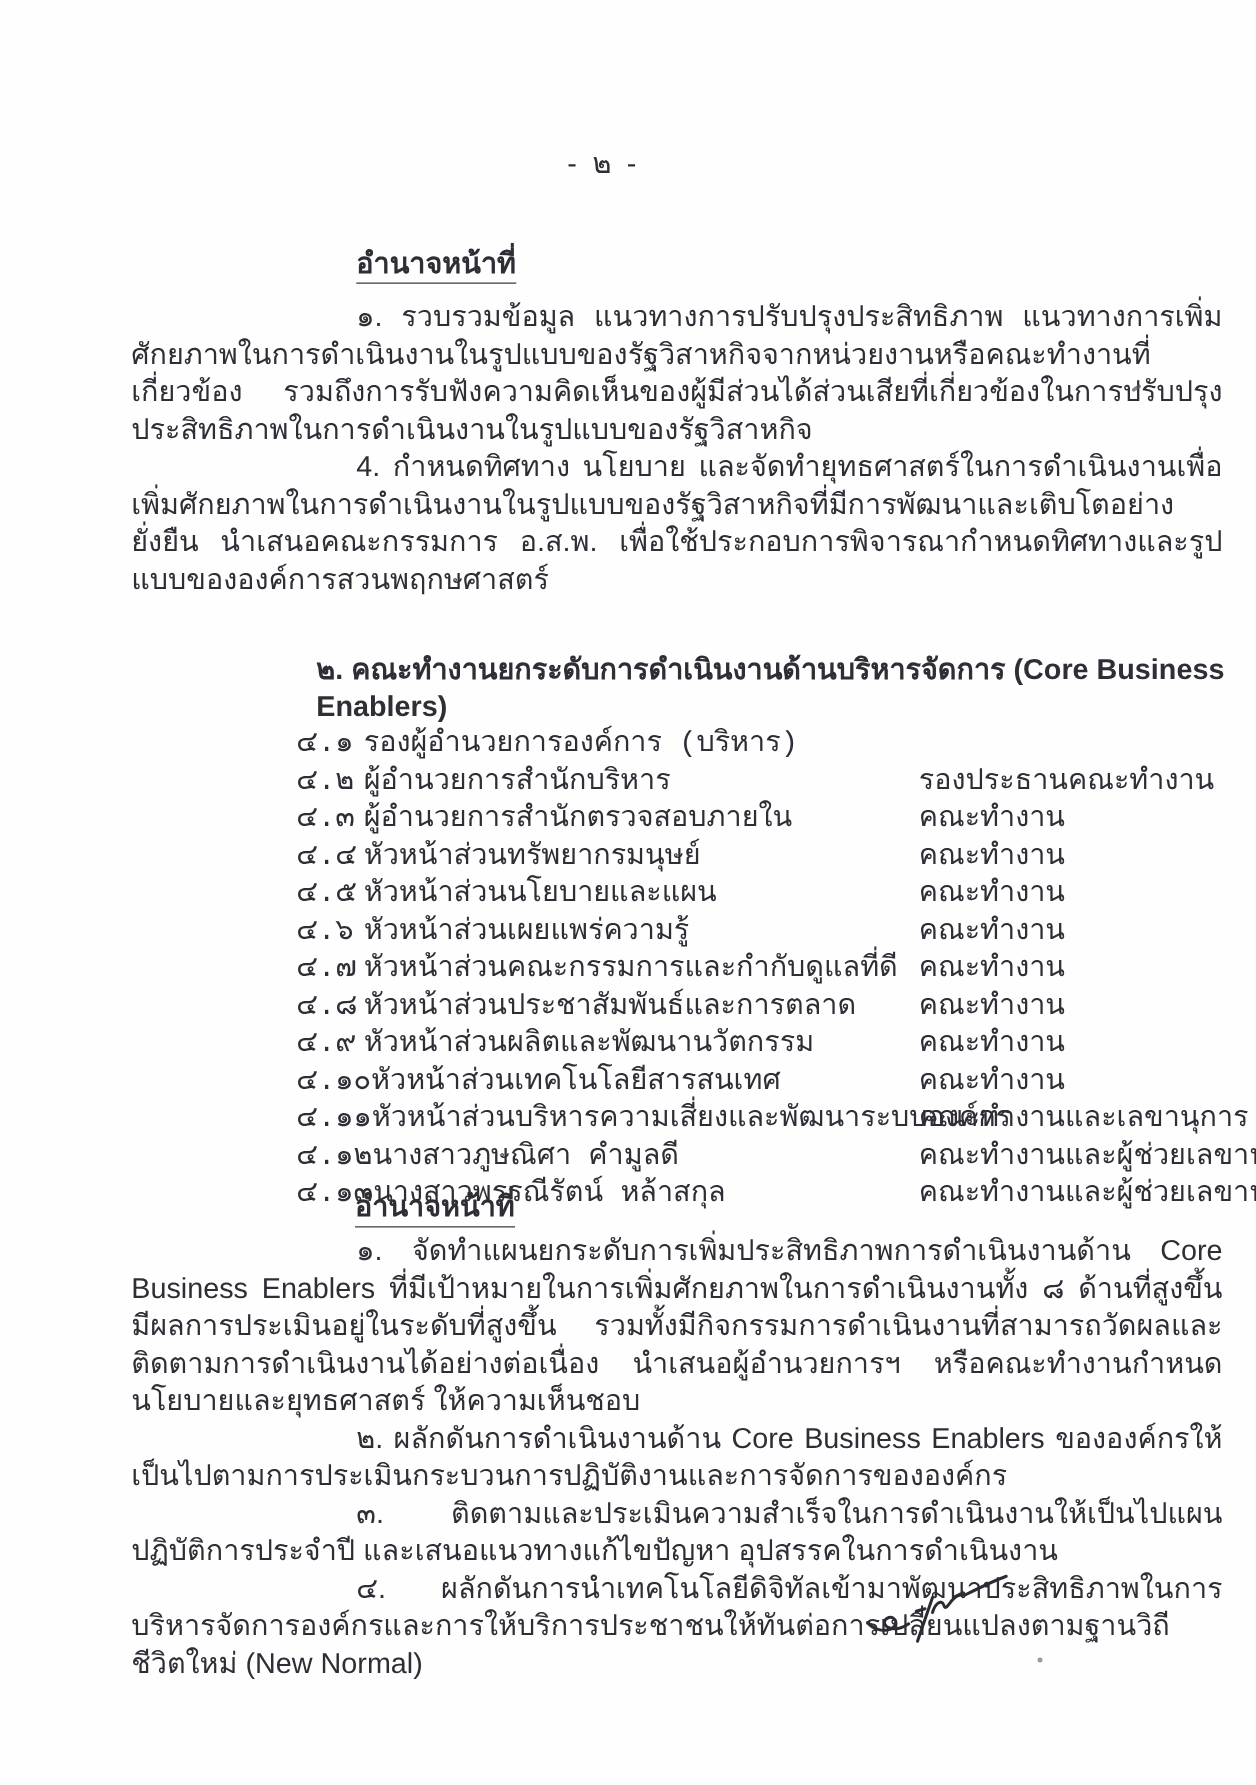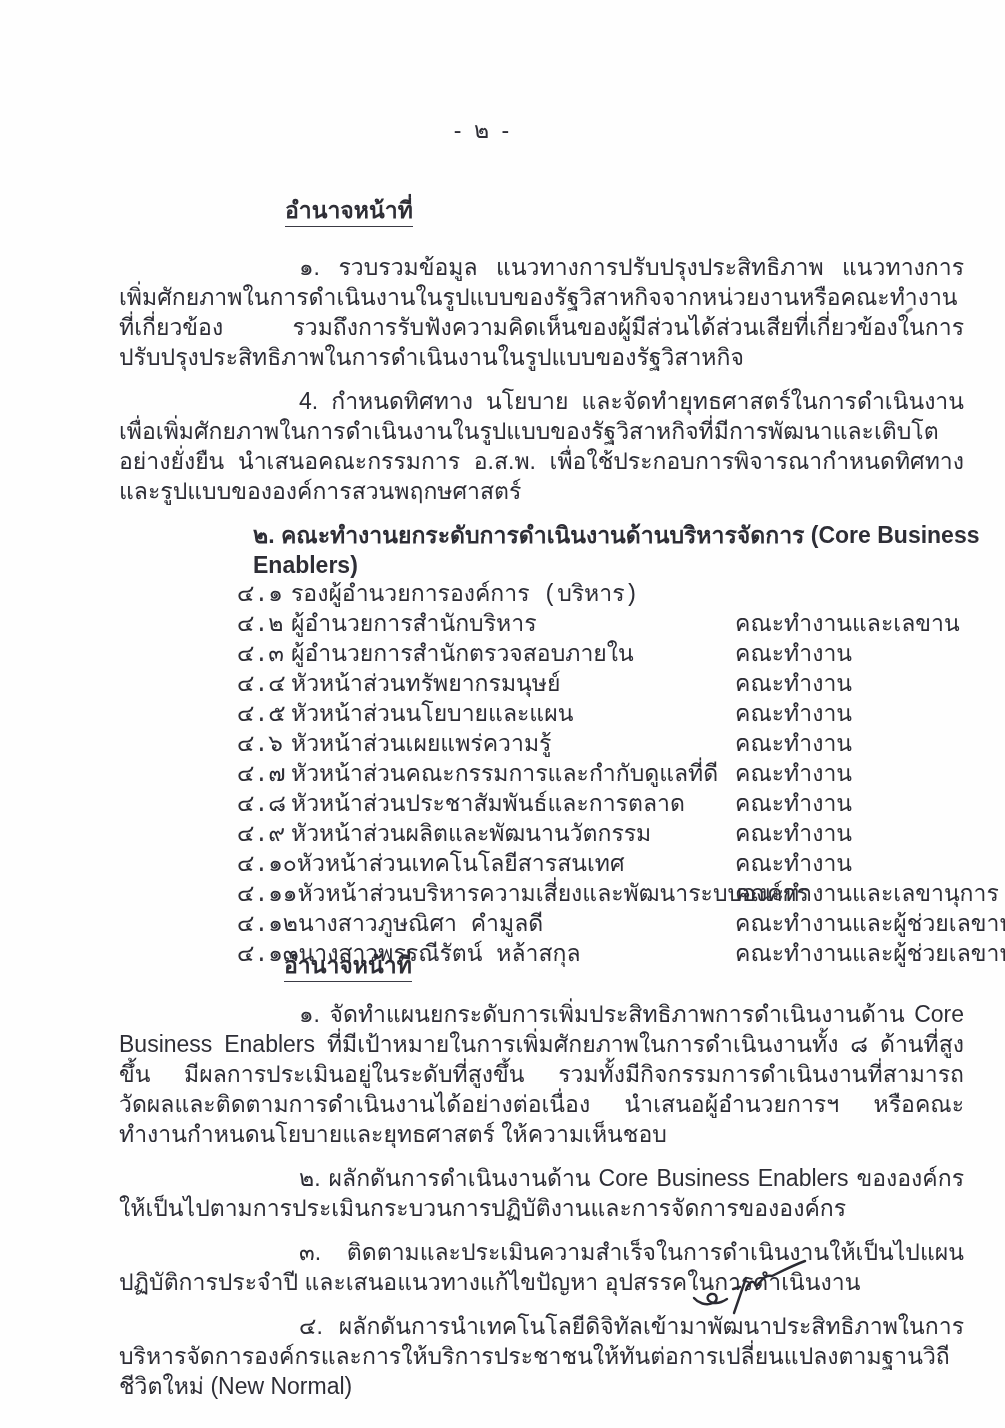--- a/index.html
+++ b/index.html
@@ -24,21 +24,21 @@
     padding-bottom:1px;
   }
   #heading-1{top:195px;left:285px;}
   #heading-2{top:950px;left:284px;}
   .para-block{
     position:absolute;left:105px;width:873px;
   }
   #sec1-paras{top:238px;}
   #sec2-paras{top:985px;}
   .para-block p{
-    margin:14px;
+    margin:0;
     text-indent:180px;
     text-align:justify;
     overflow-wrap:anywhere;
   }
   .committee{position:absolute;top:520px;left:0;width:1005px;}
   .committee-heading{
     padding-left:253px;
     font-weight:bold;
   }
   .member-row{position:relative;height:30px;padding-left:237px;white-space:nowrap;font-family:Liberation Mono, monospace;}
@@ -60,21 +60,21 @@
 
   <div class="para-block" id="sec1-paras">
     <p>๑.  รวบรวมข้อมูล แนวทางการปรับปรุงประสิทธิภาพ แนวทางการเพิ่มศักยภาพในการดำเนินงานในรูปแบบของรัฐวิสาหกิจจากหน่วยงานหรือคณะทำงานที่เกี่ยวข้อง รวมถึงการรับฟังความคิดเห็นของผู้มีส่วนได้ส่วนเสียที่เกี่ยวข้องในการปรับปรุงประสิทธิภาพในการดำเนินงานในรูปแบบของรัฐวิสาหกิจ</p>
     <p>4.  กำหนดทิศทาง นโยบาย และจัดทำยุทธศาสตร์ในการดำเนินงานเพื่อเพิ่มศักยภาพในการดำเนินงานในรูปแบบของรัฐวิสาหกิจที่มีการพัฒนาและเติบโตอย่างยั่งยืน นำเสนอคณะกรรมการ อ.ส.พ. เพื่อใช้ประกอบการพิจารณากำหนดทิศทางและรูปแบบขององค์การสวนพฤกษศาสตร์</p>
   </div>
 
   <div class="committee">
     <div class="committee-heading">๒. คณะทำงานยกระดับการดำเนินงานด้านบริหารจัดการ (Core Business Enablers)</div>
     <div class="members">
       <div class="member-row"><span class="member-no">๔.๑</span><span class="member-name">รองผู้อำนวยการองค์การ (บริหาร)</span></div>
-      <div class="member-row"><span class="member-no">๔.๒</span><span class="member-name">ผู้อำนวยการสำนักบริหาร</span><span class="member-role">คณะทำงานและเลขาน</span></div>
+      <div class="member-row"><span class="member-no">๔.๒</span><span class="member-name">ผู้อำนวยการสำนักบริหาร</span><span class="member-role">รองประธานคณะทำงาน</span></div>
       <div class="member-row"><span class="member-no">๔.๓</span><span class="member-name">ผู้อำนวยการสำนักตรวจสอบภายใน</span><span class="member-role">คณะทำงาน</span></div>
       <div class="member-row"><span class="member-no">๔.๔</span><span class="member-name">หัวหน้าส่วนทรัพยากรมนุษย์</span><span class="member-role">คณะทำงาน</span></div>
       <div class="member-row"><span class="member-no">๔.๕</span><span class="member-name">หัวหน้าส่วนนโยบายและแผน</span><span class="member-role">คณะทำงาน</span></div>
       <div class="member-row"><span class="member-no">๔.๖</span><span class="member-name">หัวหน้าส่วนเผยแพร่ความรู้</span><span class="member-role">คณะทำงาน</span></div>
       <div class="member-row"><span class="member-no">๔.๗</span><span class="member-name">หัวหน้าส่วนคณะกรรมการและกำกับดูแลที่ดี</span><span class="member-role">คณะทำงาน</span></div>
       <div class="member-row"><span class="member-no">๔.๘</span><span class="member-name">หัวหน้าส่วนประชาสัมพันธ์และการตลาด</span><span class="member-role">คณะทำงาน</span></div>
       <div class="member-row"><span class="member-no">๔.๙</span><span class="member-name">หัวหน้าส่วนผลิตและพัฒนานวัตกรรม</span><span class="member-role">คณะทำงาน</span></div>
       <div class="member-row"><span class="member-no">๔.๑๐</span><span class="member-name">หัวหน้าส่วนเทคโนโลยีสารสนเทศ</span><span class="member-role">คณะทำงาน</span></div>
       <div class="member-row"><span class="member-no">๔.๑๑</span><span class="member-name">หัวหน้าส่วนบริหารความเสี่ยงและพัฒนาระบบองค์กร</span><span class="member-role">คณะทำงานและเลขานุการ</span></div>
       <div class="member-row"><span class="member-no">๔.๑๒</span><span class="member-name">นางสาวภูษณิศา คำมูลดี</span><span class="member-role">คณะทำงานและผู้ช่วยเลขานุการ</span></div>

